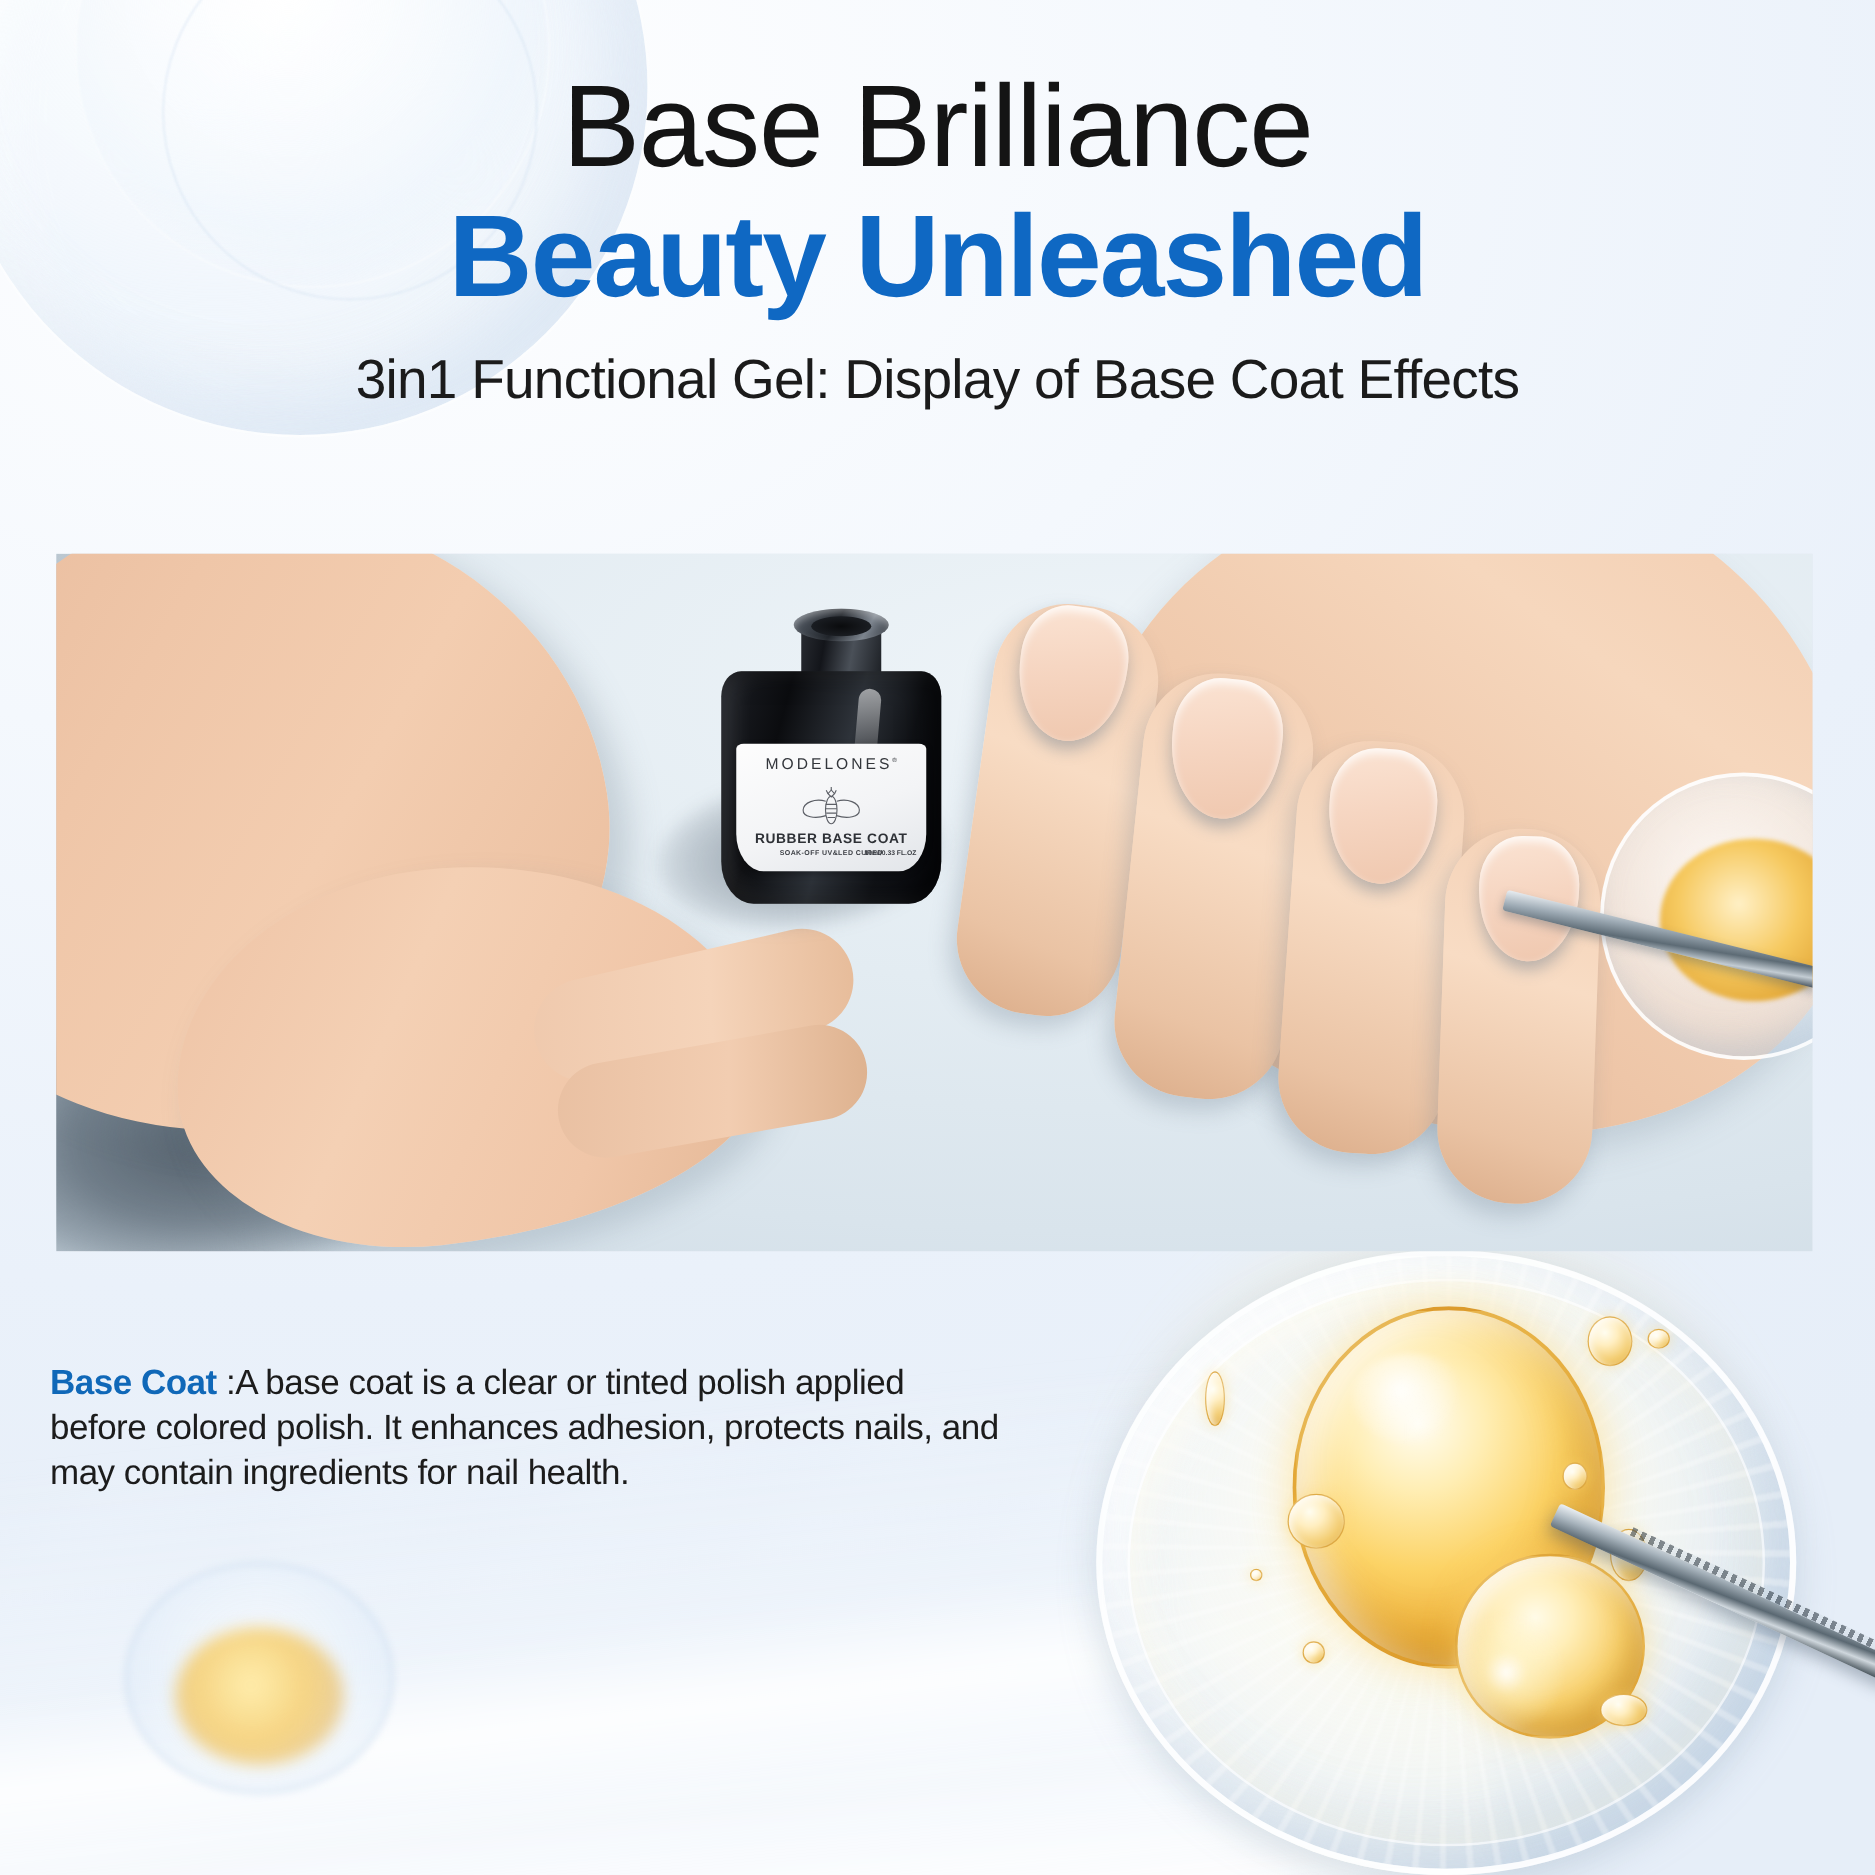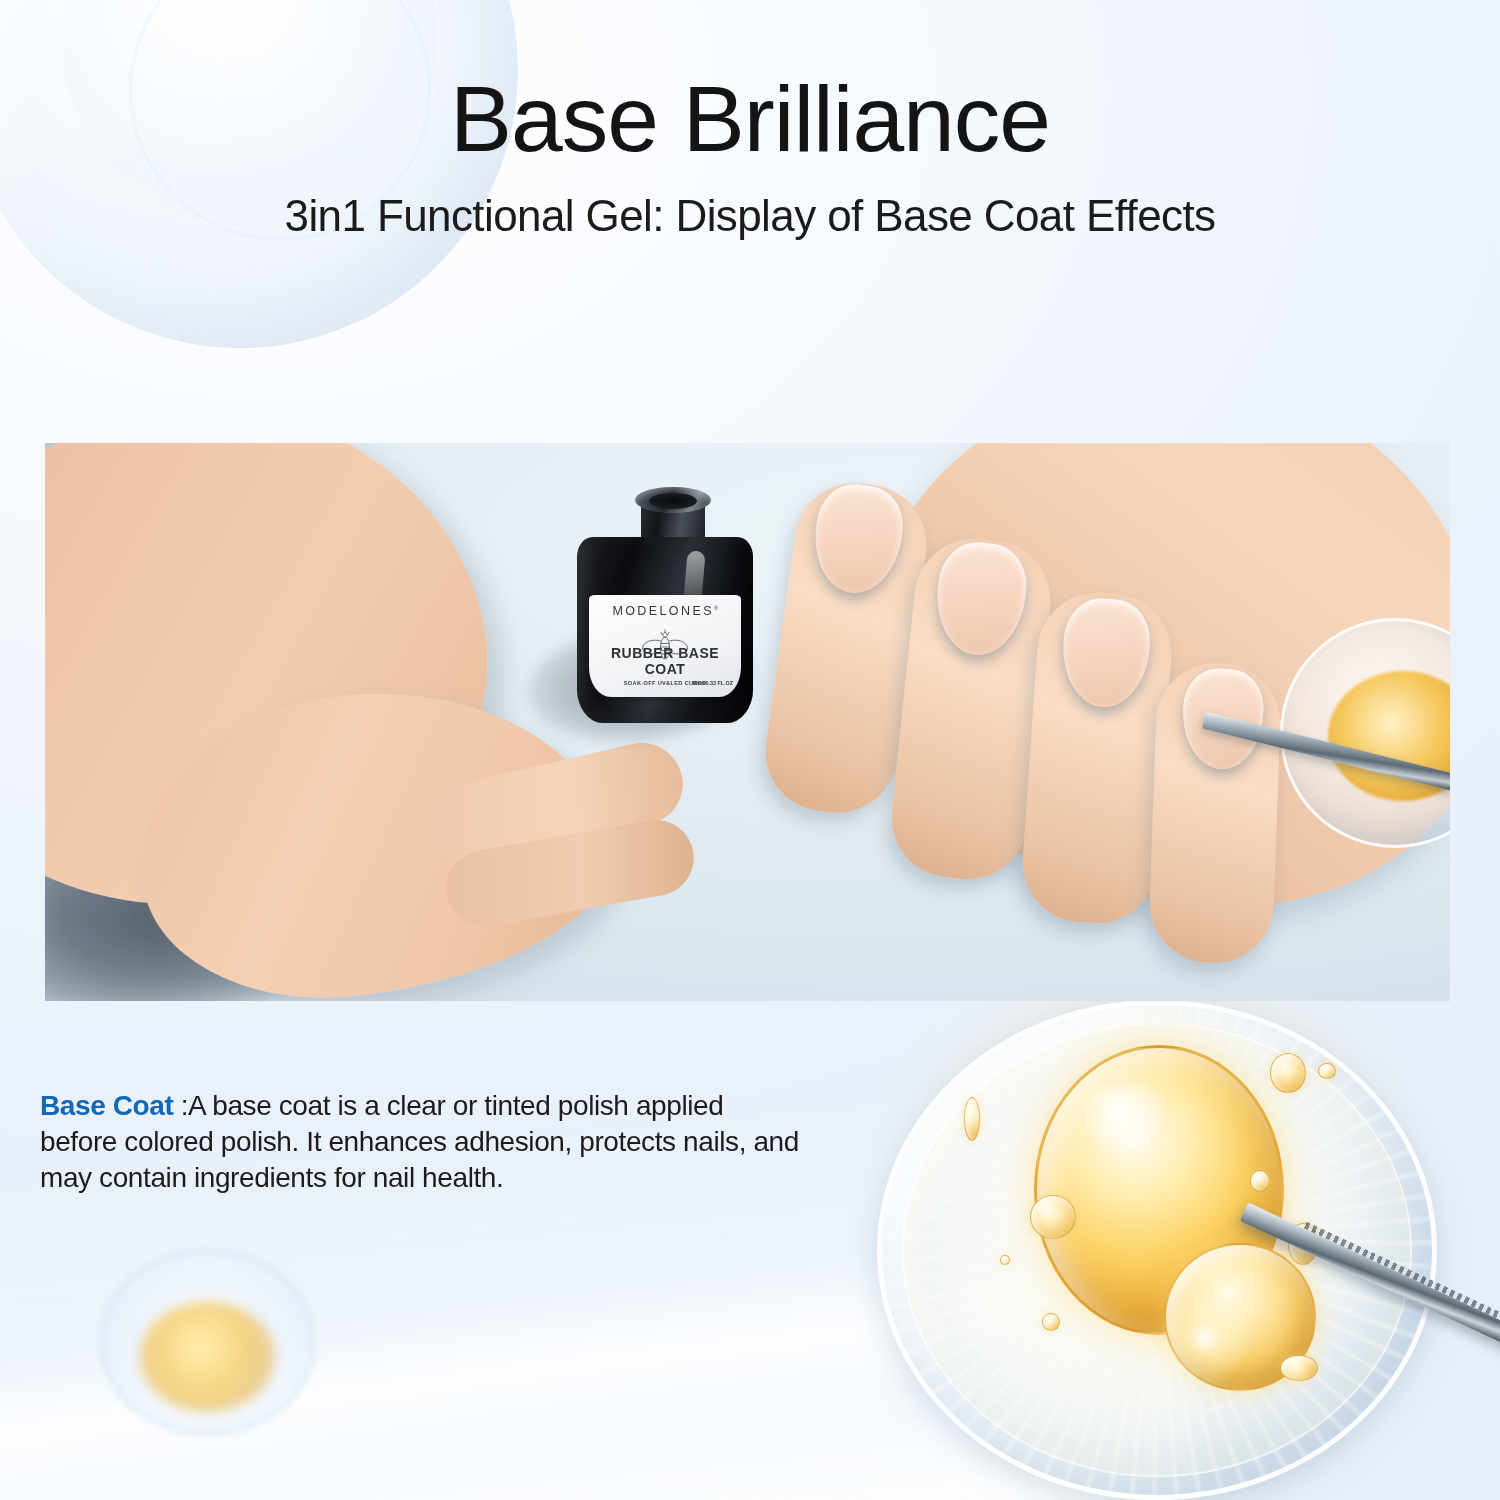--- a/index.html
+++ b/index.html
@@ -72,21 +72,21 @@
   }
   .bg-dish-bl-gel{
     position:absolute; left:140px; bottom:88px; width:135px; height:110px;
     border-radius:50%;
     background:radial-gradient(circle at 45% 42%, rgba(255,236,168,.95) 0%, rgba(246,206,110,.85) 45%, rgba(226,175,80,.55) 78%, rgba(226,175,80,0) 100%);
     filter:blur(6px);
   }
 
   
   .headings{
-    position:absolute; left:0; right:0; top:70px;
+    position:absolute; left:0; right:0; top:52px;
     text-align:center; z-index:5;
   }
   .title-line1{
     font-size:93px;
     font-weight:400;
     letter-spacing:-1px;
     line-height:1.06;
     color:#141414;
   }
   .title-line2{
@@ -251,21 +251,21 @@
     color:#33363b;
   }
   .label-brand sup{font-size:5px; letter-spacing:0; vertical-align:super;}
   .label-logo{
     position:absolute; left:50%; top:33px; transform:translateX(-50%);
     width:54px; height:36px;
   }
   .label-sub{
     position:absolute; left:0; right:0; bottom:20px;
     text-align:center;
-    font-size:14px; font-weight:700; letter-spacing:.5px;
+    font-size:11px; font-weight:700; letter-spacing:.5px;
     color:#2e3136;
   }
   .label-sub2{
     position:absolute; left:0; right:0; bottom:11px;
     text-align:center;
     font-size:5.6px; font-weight:600; letter-spacing:.35px;
     color:#3d4046;
   }
   .label-vol{
     position:absolute; right:8px; bottom:11px;
@@ -421,20 +421,21 @@
   <div class="bg-sphere-tl"></div>
   <div class="bg-sphere-tl2"></div>
   <div class="bg-arc-tl"></div>
   <div class="bg-sweep"></div>
   <div class="bg-sweep2"></div>
   <div class="bg-dish-bl"></div>
   <div class="bg-dish-bl-gel"></div>
 
   <div class="headings">
     <div class="title-line1">Base Brilliance</div>
+    <div class="title-line2">Beauty Unleashed</div>
     <div class="subtitle">3in1 Functional Gel: Display of Base Coat Effects</div>
   </div>
 
   <div class="photo">
     <div class="photo-inner">
 
       <div class="table-top"></div>
       <div class="table-left-dark"></div>
 
       <div class="shadow-left"></div>

